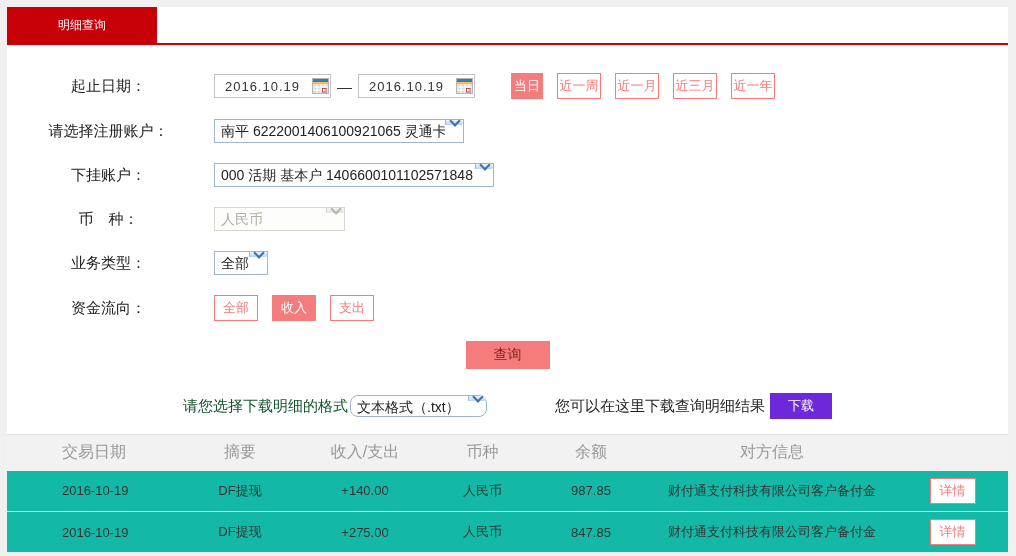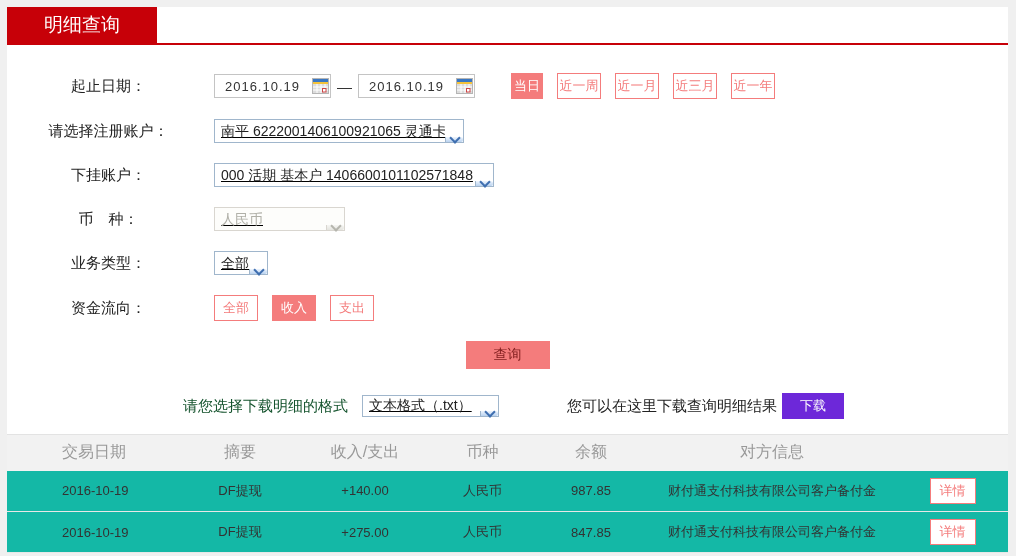--- a/index.html
+++ b/index.html
@@ -13,21 +13,21 @@
   .panel {
     position:absolute; left:7px; top:7px;
     width:1001px; height:545px;
     background:#ffffff;
   }
   
   .tab {
     position:absolute; left:0; top:0;
     width:150px; height:36px;
     background:#c70008; color:#fff;
-    font-size:19px; text-align:center; line-height:36px;
+    font-size:12px; text-align:center; line-height:36px;
     cursor:pointer;
   }
   .red-line {
     position:absolute; left:0; top:36px;
     width:100%; height:2px; background:#c70008;
   }
   
   .form-area { position:absolute; top:38px; left:0; width:100%; }
   .form-row { display:flex; align-items:center; margin-bottom:20px; }
   .form-row.r1 { margin-top:28px; }
@@ -53,21 +53,21 @@
   }
   .pill.filled { background:#f47c7c; color:#fff; border-color:#f47c7c; }
   .pill.w32 { width:32px; }
   .pill.w44 { width:44px; }
   .pill + .pill { margin-left:14px; }
   .period-group { display:flex; margin-left:20px;padding-left:16px; }
   .flow-group { display:flex; }
   
   .xp-select {
     height:24px; border:1px solid #a0b6cc; background:#fff;
-    display:flex; align-items:flex-end; cursor:pointer;text-decoration:underline;
+    display:flex; align-items:flex-start; cursor:pointer;
   }
   .xp-select .sel-text {
     flex:1; font-size:14px; color:#222; line-height:22px;
     padding-left:6px; white-space:nowrap; overflow:hidden;
   }
   .sel-arrow {
     width:18px; display:flex; align-items:center; justify-content:center;
     background:linear-gradient(#eef5fd,#b9d2f0);
     border-left:1px solid #a0b6cc; border-radius:0 2px 2px 0;
   }
@@ -89,21 +89,21 @@
     width:84px; height:28px; background:#f47c7c; color:#7f1d1d;
     border:none; font-size:14px; cursor:pointer;
     font-family:"Liberation Sans", sans-serif;
   }
   
   .download-row {
     position:absolute; left:0; top:386px; width:100%;
     display:flex; align-items:center;
   }
   .dl-label { margin-left:176px; font-size:15px; color:#14532d; }
-  .dl-select { margin-left:14px; height:22px; }
+  .dl-select { margin-left:2px; height:22px;border-radius:8px; }
   .dl-hint { margin-left:68px; font-size:15px; color:#222; }
   .btn-download {
     margin-left:5px; width:62px; height:26px;
     background:#6d28d9; color:#fff; border:none; font-size:13px;
     cursor:pointer; font-family:"Liberation Sans", sans-serif;
   }
   
   .result-table {
     position:absolute; left:0; top:427px; width:1001px;
     border-collapse:collapse; table-layout:fixed;

